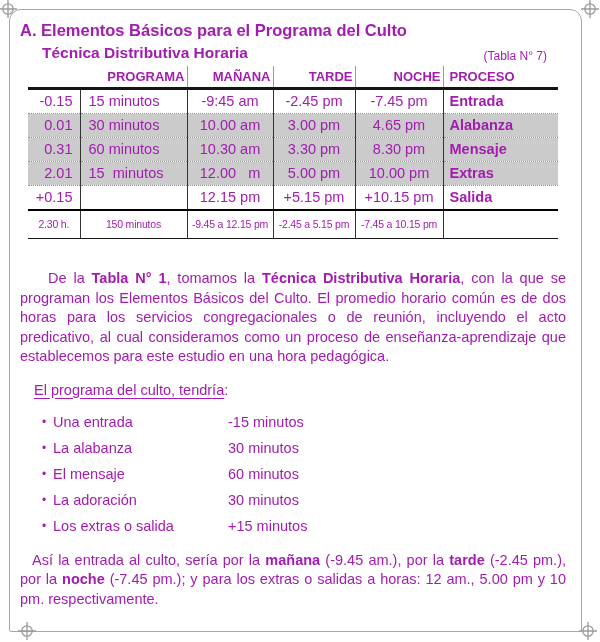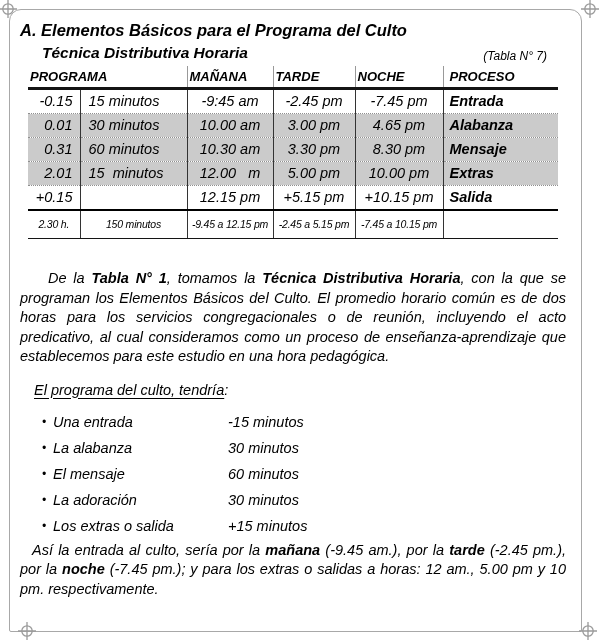--- a/index.html
+++ b/index.html
@@ -1,18 +1,18 @@
 <!DOCTYPE html>
 <html><head>
 <meta charset="utf-8">
 <style>
   html,body { margin:0; padding:0; background:#fff; }
   .page {
     position:relative; width:600px; height:642px; background:#ffffff;
-    font-family:"Liberation Sans", sans-serif; color:#000000; overflow:hidden;font-style:italic;
+    font-family:"Liberation Sans", sans-serif; color:#a21caf; overflow:hidden;
   }
   
   .frame {
     position:absolute; left:9px; top:9px; width:573px; height:623px;
     box-sizing:border-box; border:1.5px solid #a8a8a8;
     border-radius:12px 12px 2px 2px;
   }
   .regmark { position:absolute; width:18px; height:18px; }
   .regmark svg { display:block; }
   .rm-tl { left:-1px;  top:0px; }
@@ -21,21 +21,21 @@
   .rm-br { left:579px; top:622px; }
   
   .content { position:absolute; left:20px; top:20px; width:546px; }
   .section-title { margin:0 0 3px 0; font-size:16.5px; line-height:20px; font-weight:bold; }
   .table-title-row { display:flex; justify-content:space-between; align-items:flex-end; margin:0 0 3px 0; }
   .table-title { margin:0 0 0 22px; font-size:15.5px; line-height:20px; font-weight:bold; }
   .table-ref { font-size:12px; margin-right:19px; }
   
   table.schedule { border-collapse:collapse; table-layout:fixed; width:530px; margin-left:8px; }
   .schedule th {
-    font-size:13px; font-weight:bold; padding:3px 2px; text-align:left;
+    font-size:13px; font-weight:bold; padding:3px 2px; text-align:right;
     border-bottom:3px solid #141414;
   }
   .schedule th + th { border-left:1px solid #999; }
   .schedule th.h-proc { text-align:left; padding-left:6px; }
   .schedule td {
     font-size:14.5px; line-height:19px; padding:2px 4px; height:19px;
     white-space:nowrap; overflow:hidden;
   }
   .schedule tbody td + td { border-left:1px solid #333; }
   .schedule tbody tr + tr td { border-top:1px dotted #8f8f8f; }
@@ -45,21 +45,21 @@
   .schedule td.time { text-align:center; }
   .schedule td.proc { text-align:left; font-weight:bold; padding-left:6px; }
   .schedule tr.sum td {
     border-top:2px solid #000000; border-bottom:1px solid #141414;
     font-size:10.5px; letter-spacing:-0.2px; text-align:center; font-weight:normal;
     padding:4px 1px; height:14px;
   }
   
   .para { margin:0; font-size:14.5px; line-height:19.5px; text-align:justify; }
   .para-1 { margin-top:30px; text-indent:28px; }
-  .para-2 { margin-top:2px; text-indent:12px; }
+  .para-2 { margin-top:12px; text-indent:12px; }
   .list-heading { margin:13px 0 0 14px; font-size:14.5px; line-height:20px; }
   .list-heading .u { text-decoration:underline; text-underline-offset:3px; }
   ul.culto-list { list-style:none; margin:9px 0 0 0; padding:0; }
   ul.culto-list li { display:flex; align-items:center; height:26px; font-size:14.5px; }
   .li-bullet { width:11px; margin-left:22px; font-size:12px; }
   .li-label  { width:175px; }
   .li-value  { }
   b { font-weight:bold; }
 </style>
 </head>

